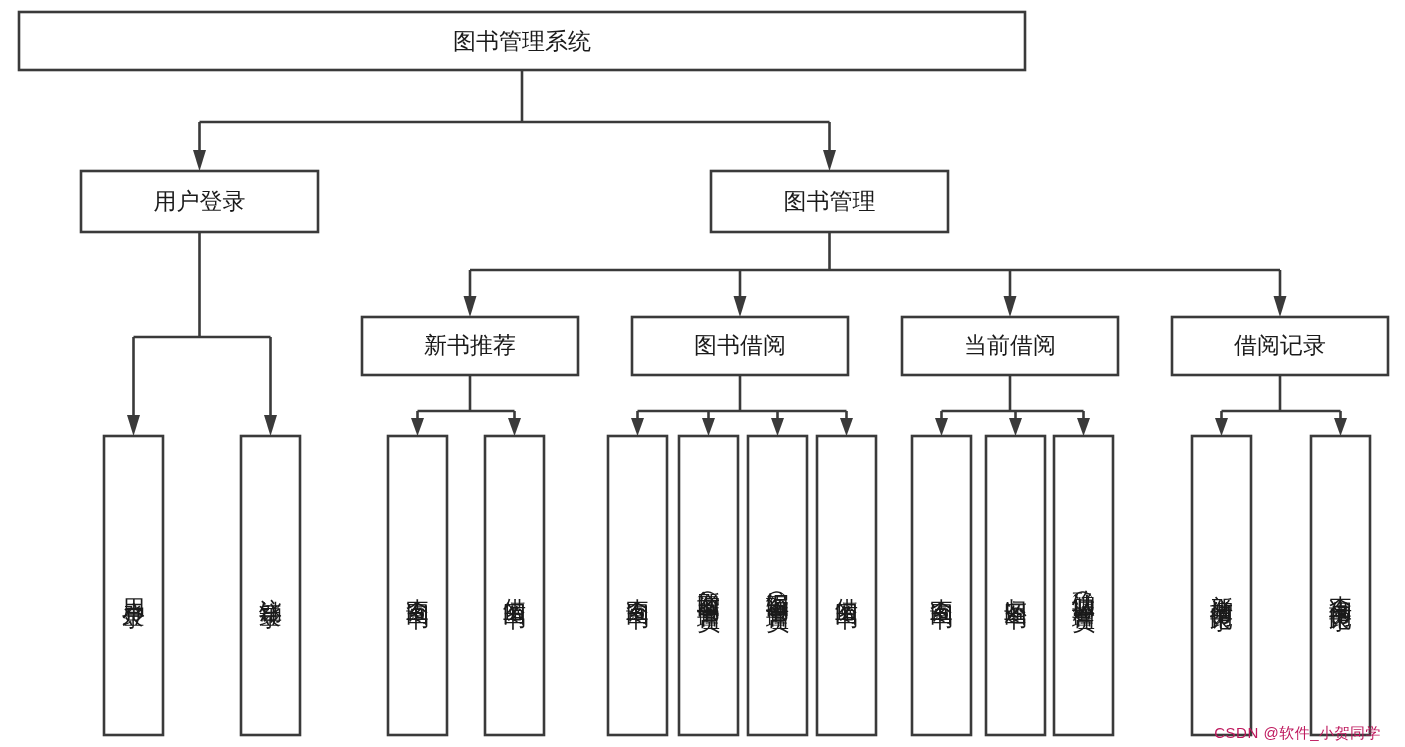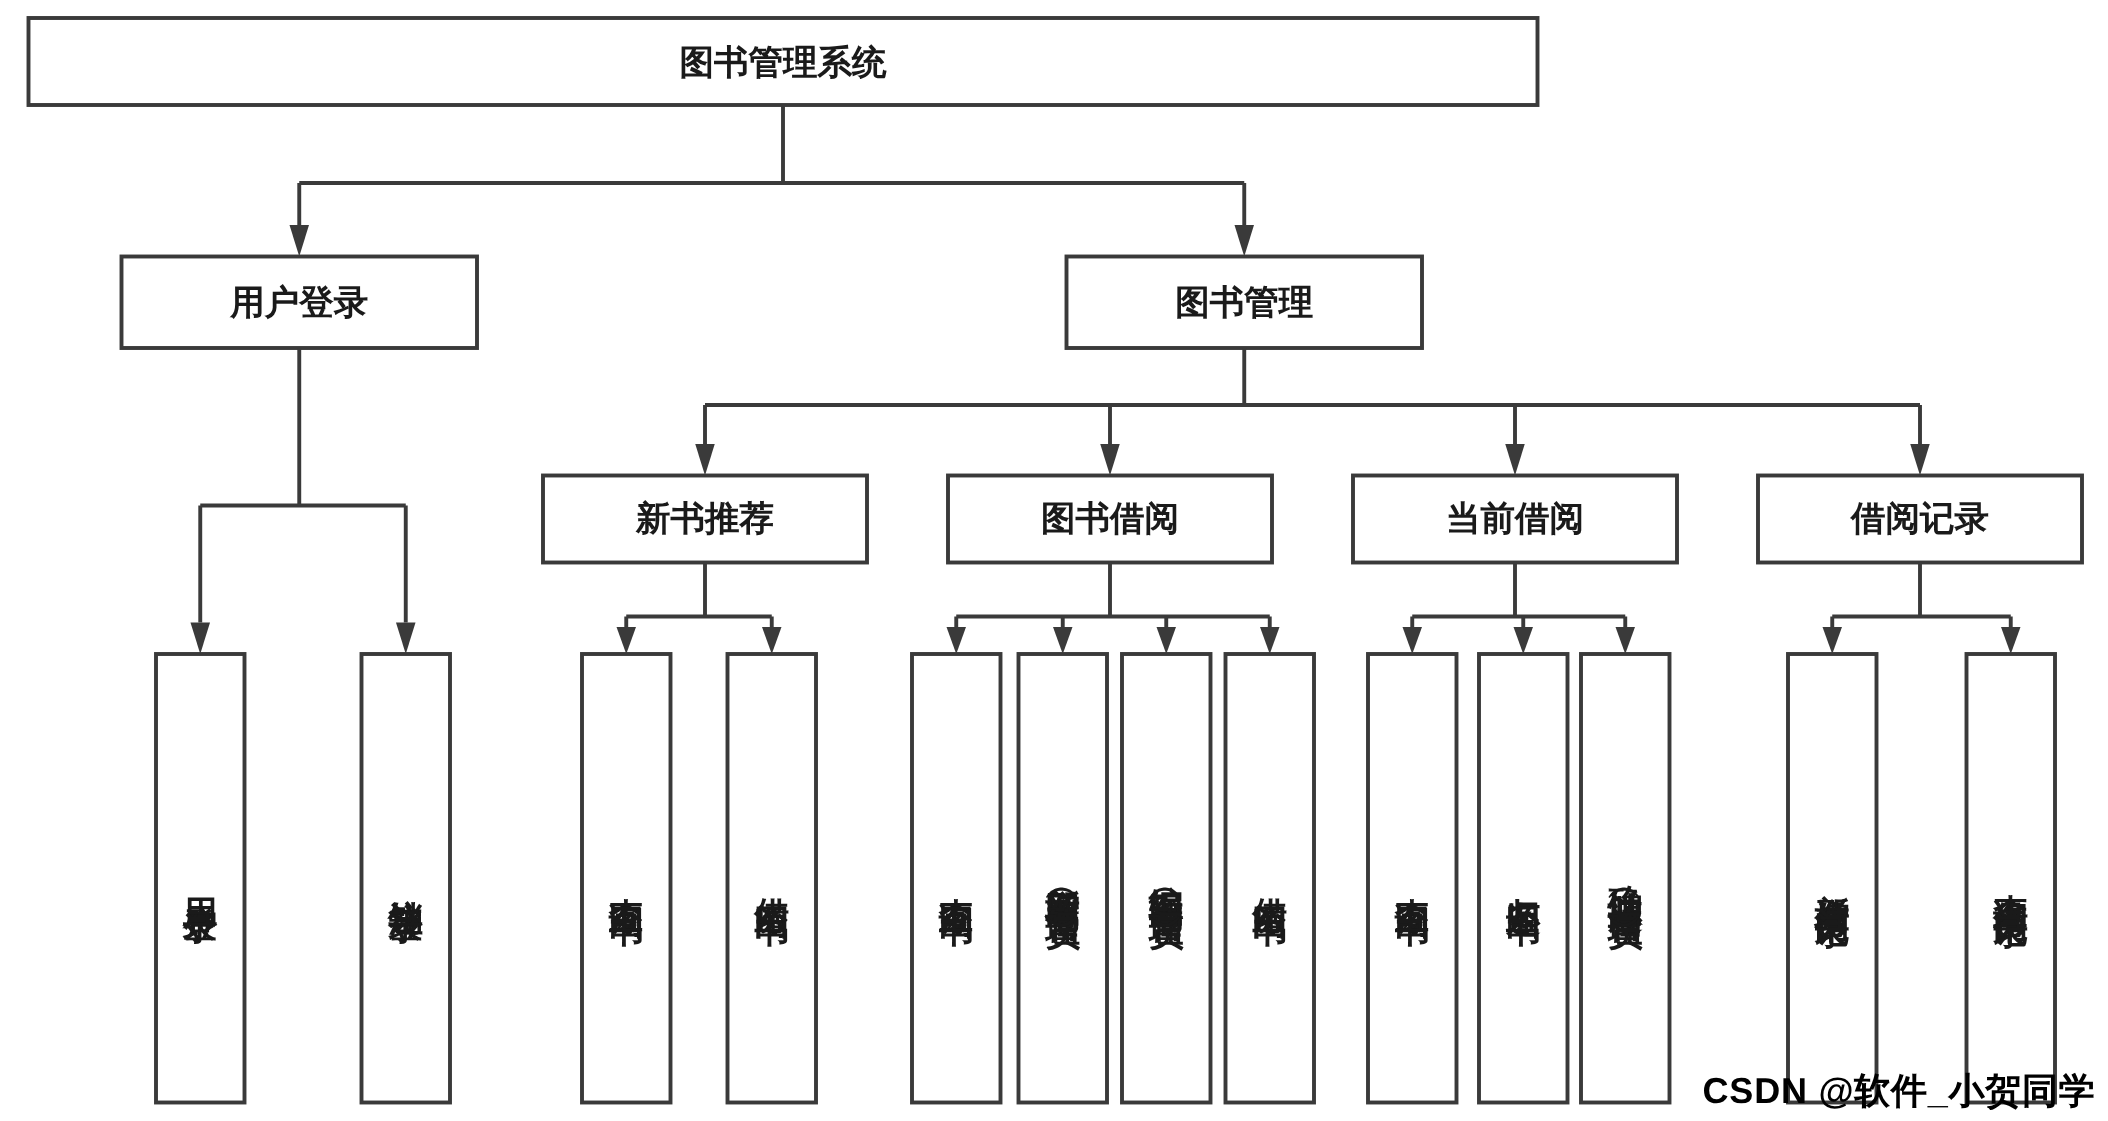--- a/index.html
+++ b/index.html
@@ -11,21 +11,20 @@
     width: 1405px;
     height: 747px;
     font-family: "Liberation Sans", "DejaVu Sans", sans-serif;
     overflow: hidden;
   }
   #diagram-root {
     position: relative;
     width: 1405px;
     height: 747px;
     background: #ffffff;
-    font-weight: bold;
   }
   svg.flow {
     position: absolute;
     left: 0;
     top: 0;
     width: 1405px;
     height: 747px;
   }
   .node-rect {
     fill: #ffffff;
@@ -60,25 +59,25 @@
     letter-spacing: 3px;
     text-align: center;
     display: flex;
     align-items: center;
     justify-content: center;
     white-space: nowrap;
     pointer-events: none;
   }
   .watermark {
     position: absolute;
-    right: 8px;
+    right: 24px;
     bottom: 4px;
     font-family: "Liberation Sans", "DejaVu Sans", sans-serif;
-    font-size: 24px;
-    color: #000000;
+    font-size: 15px;
+    color: #be185d;
     white-space: nowrap;
     letter-spacing: 0.5px;
   }
 </style>
 </head>
 <body>
 
 <div id="diagram-root">
 
   <svg class="flow" viewBox="0 0 1405 747">

